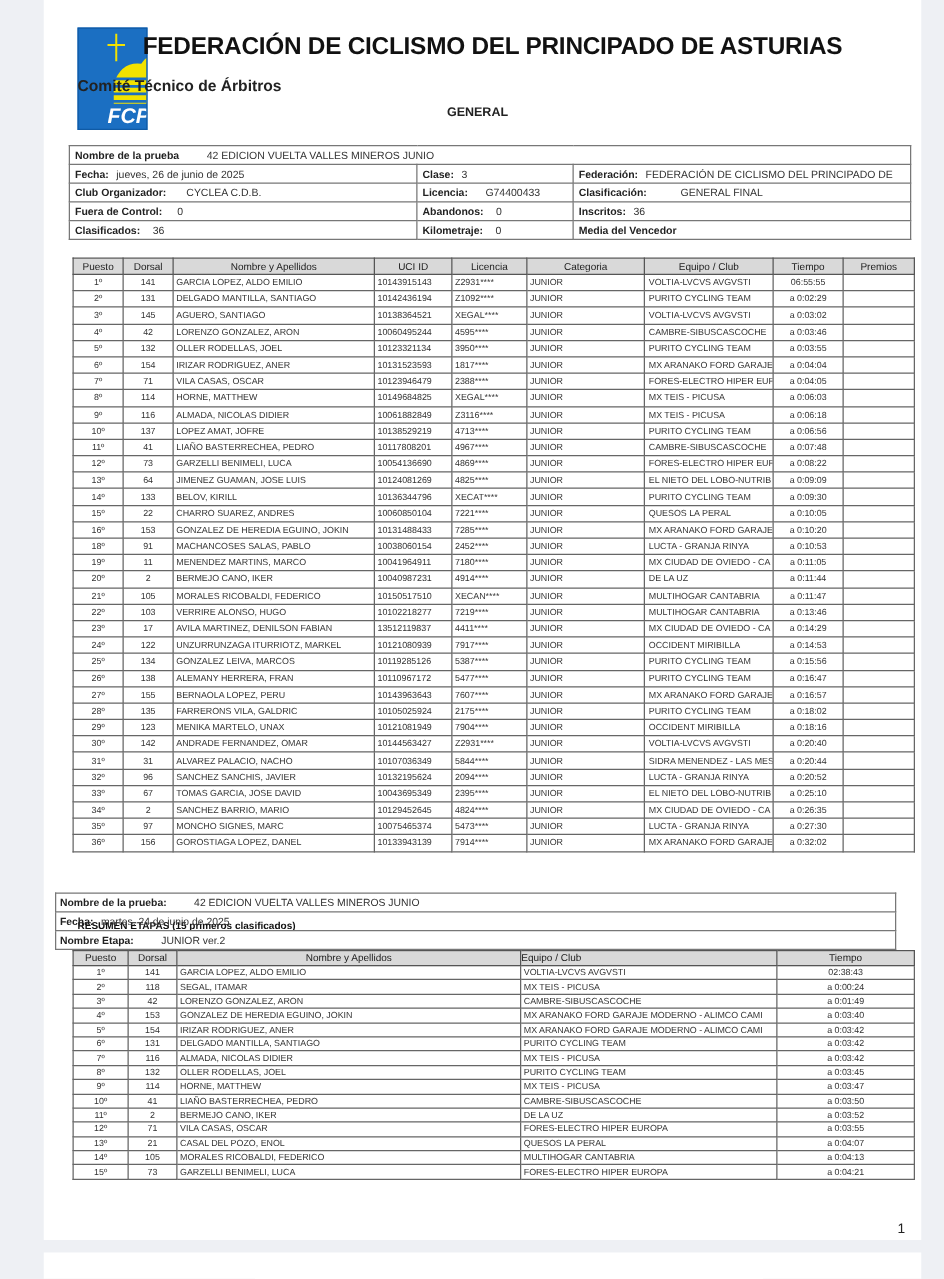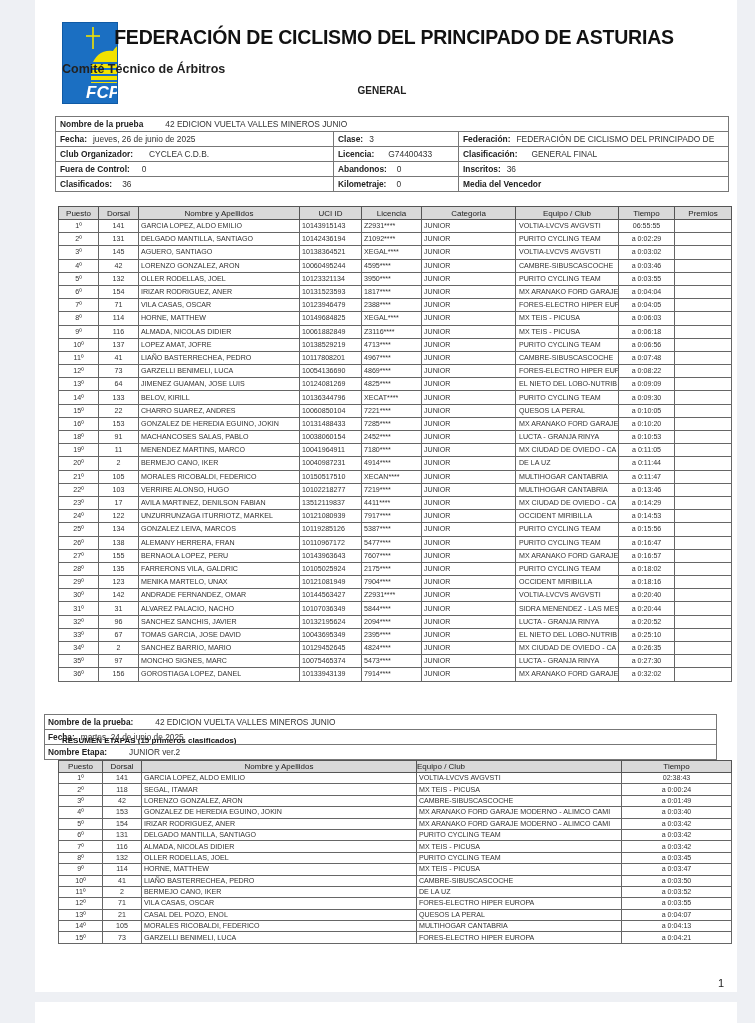--- a/index.html
+++ b/index.html
@@ -71,21 +71,21 @@
     <td colspan="3"><span class="lbl">Nombre de la prueba</span><span class="val" style="margin-left:22px">42 EDICION VUELTA VALLES MINEROS JUNIO</span></td>
   </tr>
   <tr>
     <td><span class="lbl">Fecha:</span><span class="val">jueves, 26 de junio de 2025</span></td>
     <td><span class="lbl">Clase:</span><span class="val">3</span></td>
     <td><span class="lbl">Federación:</span><span class="val">FEDERACIÓN DE CICLISMO DEL PRINCIPADO DE</span></td>
   </tr>
   <tr>
     <td><span class="lbl">Club Organizador:</span><span class="val" style="margin-left:16px">CYCLEA C.D.B.</span></td>
     <td><span class="lbl">Licencia:</span><span class="val" style="margin-left:14px">G74400433</span></td>
-    <td><span class="lbl">Clasificación:</span><span class="val" style="margin-left:14px">GENERAL FINAL</span></td>
+    <td><span class="lbl">Clasificación:</span><span class="val" style="margin-left:27px">GENERAL FINAL</span></td>
   </tr>
   <tr>
     <td><span class="lbl">Fuera de Control:</span><span class="val" style="margin-left:12px">0</span></td>
     <td><span class="lbl">Abandonos:</span><span class="val" style="margin-left:10px">0</span></td>
     <td><span class="lbl">Inscritos:</span><span class="val">36</span></td>
   </tr>
   <tr>
     <td><span class="lbl">Clasificados:</span><span class="val" style="margin-left:10px">36</span></td>
     <td><span class="lbl">Kilometraje:</span><span class="val" style="margin-left:10px">0</span></td>
     <td><span class="lbl">Media del Vencedor</span><span class="val"></span></td>

